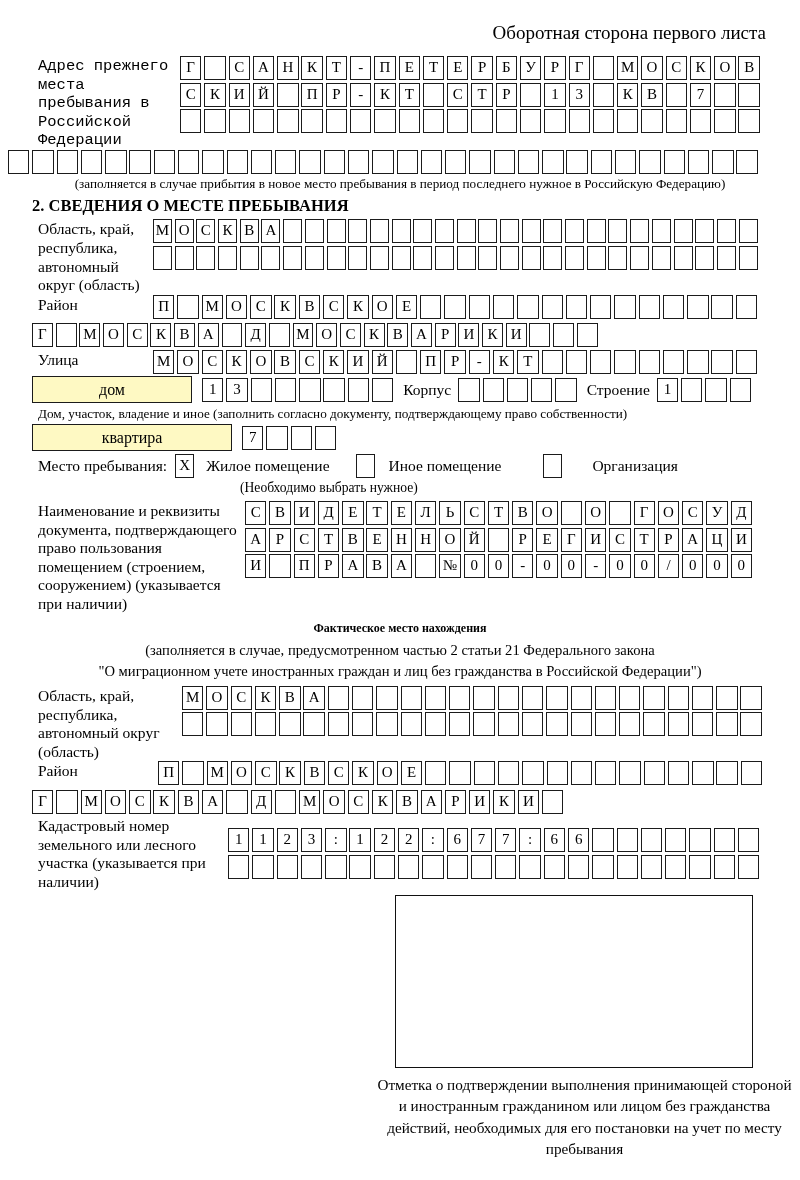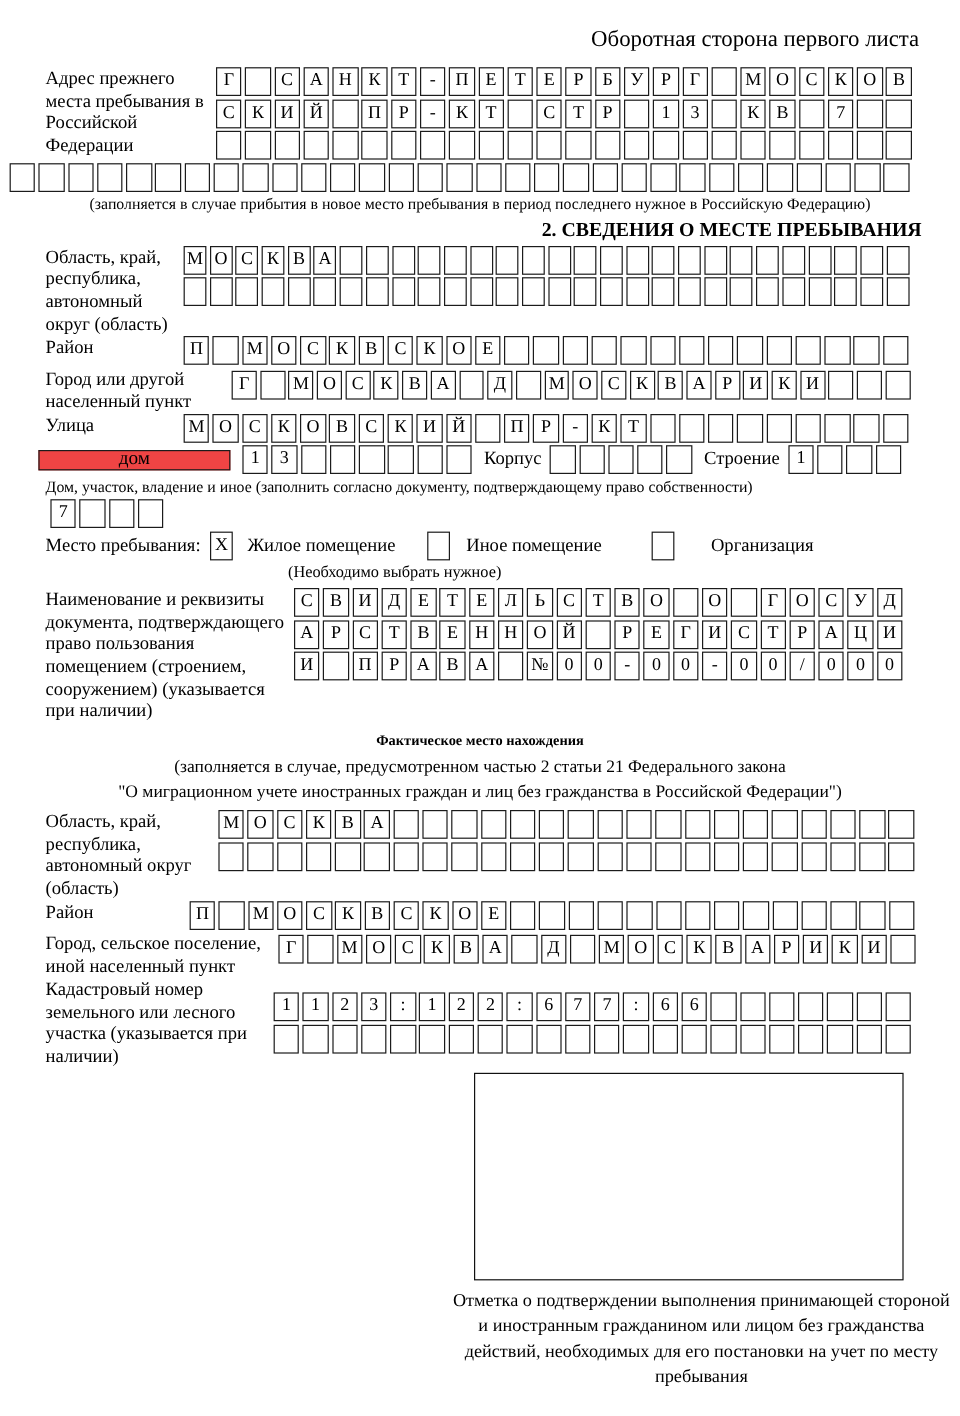--- a/index.html
+++ b/index.html
@@ -5,40 +5,40 @@
   * { box-sizing: border-box; }
   html, body { margin: 0; padding: 0; background: #fff; }
   .page {
     width: 800px; height: 1180px; overflow: hidden; background: #fff;
     padding: 22px 32px 0 32px; color: #000;
     font-family: "Liberation Serif", "DejaVu Serif", serif;
   }
   .hdr { text-align: right; font-size: 19px; margin-bottom: 12px; padding-right: 2px; }
   .frow { display: flex; align-items: flex-start; }
   .lbl { font-size: 15.5px; line-height: 1.2; padding: 1px 8px 0 6px; }
-  .lw148 { flex: 0 0 148px; } .lw121 { flex: 0 0 121px; } .lw161 { flex: 0 0 161px; }
+  .lw148 { flex: 0 0 148px; font-family: Liberation Mono, monospace; } .lw121 { flex: 0 0 121px; } .lw161 { flex: 0 0 161px; }
   .lw213 { flex: 0 0 213px; } .lw150 { flex: 0 0 150px; } .lw126 { flex: 0 0 126px; }
   .lw200 { flex: 0 0 200px; } .lw196 { flex: 0 0 196px; }
   .cells { flex: 1 1 auto; }
   .cellrow { white-space: nowrap; height: 24px; margin-bottom: 2.5px; line-height: 0; }
   .cell {
     display: inline-block; width: 21.4px; height: 24px; border: 1.8px solid #1b1b1b;
     margin-right: 2.9px; text-align: center; font-size: 15px; line-height: 21px;
     vertical-align: top; background: #fff;
   }
   .narrow .cell { width: 19px;  margin-right: 2.7px; }
   .tight  .cell { width: 20.9px; margin-right: 2.8px; }
   .fullrow { margin-left: -24px; }
   .note { font-size: 13.2px; line-height: 1.2; margin-bottom: 2px; padding-left: 6px; }
   .center { text-align: center; padding-left: 0; }
-  .sect-title { font-size: 16.5px; font-weight: 700; text-align: right; margin: 4px 0 3px 0; }
+  .sect-title { font-size: 16.5px; font-weight: 700; text-align: left; margin: 4px 0 3px 0; }
   .house-row { display: flex; align-items: center; margin-bottom: 3px; }
   .inline-box {
-    border: 1.8px solid #1b1b1b; height: 17px; display: flex; align-items: center;
-    justify-content: center; font-size: 16px; background: #ef4444;
+    border: 1.8px solid #1b1b1b; height: 27px; display: flex; align-items: center;
+    justify-content: center; font-size: 16px; background: #fef9c3;
   }
   .dom-box { width: 160px; } .kv-box { width: 200px; }
   .gap10 { width: 10px; flex: 0 0 10px; }
   .mid-lbl { font-size: 15.5px; margin: 0 7px; white-space: nowrap; }
   .chk-row { display: flex; align-items: center; font-size: 15.5px; margin-bottom: 2px; padding-left: 6px; }
   .chk {
     display: inline-block; width: 19px; height: 24px; border: 1.8px solid #1b1b1b;
     text-align: center; font-size: 15px; line-height: 21px; background: #fff;
   }
   .hint { font-size: 13.6px; margin: 0 0 5px 208px; }
@@ -78,21 +78,20 @@
   </div>
 
   <div class="frow">
     <div class="lbl lw121">Район</div>
     <div class="cells">
       <div class="cellrow"><span class="cell">П</span><span class="cell"></span><span class="cell">М</span><span class="cell">О</span><span class="cell">С</span><span class="cell">К</span><span class="cell">В</span><span class="cell">С</span><span class="cell">К</span><span class="cell">О</span><span class="cell">Е</span><span class="cell"></span><span class="cell"></span><span class="cell"></span><span class="cell"></span><span class="cell"></span><span class="cell"></span><span class="cell"></span><span class="cell"></span><span class="cell"></span><span class="cell"></span><span class="cell"></span><span class="cell"></span><span class="cell"></span><span class="cell"></span></div>
     </div>
   </div>
 
   <div class="frow">
-    <div class="lbl lw161">Город или другой населенный пункт</div>
     <div class="cells">
       <div class="cellrow tight mt2"><span class="cell">Г</span><span class="cell"></span><span class="cell">М</span><span class="cell">О</span><span class="cell">С</span><span class="cell">К</span><span class="cell">В</span><span class="cell">А</span><span class="cell"></span><span class="cell">Д</span><span class="cell"></span><span class="cell">М</span><span class="cell">О</span><span class="cell">С</span><span class="cell">К</span><span class="cell">В</span><span class="cell">А</span><span class="cell">Р</span><span class="cell">И</span><span class="cell">К</span><span class="cell">И</span><span class="cell"></span><span class="cell"></span><span class="cell"></span></div>
     </div>
   </div>
 
   <div class="frow">
     <div class="lbl lw121">Улица</div>
     <div class="cells">
       <div class="cellrow"><span class="cell">М</span><span class="cell">О</span><span class="cell">С</span><span class="cell">К</span><span class="cell">О</span><span class="cell">В</span><span class="cell">С</span><span class="cell">К</span><span class="cell">И</span><span class="cell">Й</span><span class="cell"></span><span class="cell">П</span><span class="cell">Р</span><span class="cell">-</span><span class="cell">К</span><span class="cell">Т</span><span class="cell"></span><span class="cell"></span><span class="cell"></span><span class="cell"></span><span class="cell"></span><span class="cell"></span><span class="cell"></span><span class="cell"></span><span class="cell"></span></div>
     </div>
@@ -103,20 +102,21 @@
     <div class="gap10"></div>
     <div class="cellrow" style="margin-bottom:0"><span class="cell">1</span><span class="cell">3</span><span class="cell"></span><span class="cell"></span><span class="cell"></span><span class="cell"></span><span class="cell"></span><span class="cell"></span></div>
     <div class="mid-lbl">Корпус</div>
     <div class="cellrow" style="margin-bottom:0"><span class="cell"></span><span class="cell"></span><span class="cell"></span><span class="cell"></span><span class="cell"></span></div>
     <div class="mid-lbl">Строение</div>
     <div class="cellrow" style="margin-bottom:0"><span class="cell">1</span><span class="cell"></span><span class="cell"></span><span class="cell"></span></div>
   </div>
   <div class="note">Дом, участок, владение и иное (заполнить согласно документу, подтверждающему право собственности)</div>
 
   <div class="house-row">
+    <div class="inline-box kv-box">квартира</div>
     <div class="gap10"></div>
     <div class="cellrow" style="margin-bottom:0"><span class="cell">7</span><span class="cell"></span><span class="cell"></span><span class="cell"></span></div>
   </div>
 
   <div class="chk-row">
     <span>Место пребывания:</span>
     <span class="chk" style="margin-left:8px">X</span>
     <span style="margin-left:12px">Жилое помещение</span>
     <span class="chk" style="margin-left:26px"></span>
     <span style="margin-left:14px">Иное помещение</span>
@@ -149,21 +149,20 @@
   </div>
 
   <div class="frow">
     <div class="lbl lw126">Район</div>
     <div class="cells">
       <div class="cellrow"><span class="cell">П</span><span class="cell"></span><span class="cell">М</span><span class="cell">О</span><span class="cell">С</span><span class="cell">К</span><span class="cell">В</span><span class="cell">С</span><span class="cell">К</span><span class="cell">О</span><span class="cell">Е</span><span class="cell"></span><span class="cell"></span><span class="cell"></span><span class="cell"></span><span class="cell"></span><span class="cell"></span><span class="cell"></span><span class="cell"></span><span class="cell"></span><span class="cell"></span><span class="cell"></span><span class="cell"></span><span class="cell"></span><span class="cell"></span></div>
     </div>
   </div>
 
   <div class="frow">
-    <div class="lbl lw200">Город, сельское поселение, иной населенный пункт</div>
     <div class="cells">
       <div class="cellrow mt2"><span class="cell">Г</span><span class="cell"></span><span class="cell">М</span><span class="cell">О</span><span class="cell">С</span><span class="cell">К</span><span class="cell">В</span><span class="cell">А</span><span class="cell"></span><span class="cell">Д</span><span class="cell"></span><span class="cell">М</span><span class="cell">О</span><span class="cell">С</span><span class="cell">К</span><span class="cell">В</span><span class="cell">А</span><span class="cell">Р</span><span class="cell">И</span><span class="cell">К</span><span class="cell">И</span><span class="cell"></span></div>
     </div>
   </div>
 
   <div class="frow">
     <div class="lbl lw196">Кадастровый номер земельного или лесного участка (указывается при наличии)</div>
     <div class="cells offset-top">
       <div class="cellrow"><span class="cell">1</span><span class="cell">1</span><span class="cell">2</span><span class="cell">3</span><span class="cell">:</span><span class="cell">1</span><span class="cell">2</span><span class="cell">2</span><span class="cell">:</span><span class="cell">6</span><span class="cell">7</span><span class="cell">7</span><span class="cell">:</span><span class="cell">6</span><span class="cell">6</span><span class="cell"></span><span class="cell"></span><span class="cell"></span><span class="cell"></span><span class="cell"></span><span class="cell"></span><span class="cell"></span></div>
       <div class="cellrow"><span class="cell"></span><span class="cell"></span><span class="cell"></span><span class="cell"></span><span class="cell"></span><span class="cell"></span><span class="cell"></span><span class="cell"></span><span class="cell"></span><span class="cell"></span><span class="cell"></span><span class="cell"></span><span class="cell"></span><span class="cell"></span><span class="cell"></span><span class="cell"></span><span class="cell"></span><span class="cell"></span><span class="cell"></span><span class="cell"></span><span class="cell"></span><span class="cell"></span></div>

